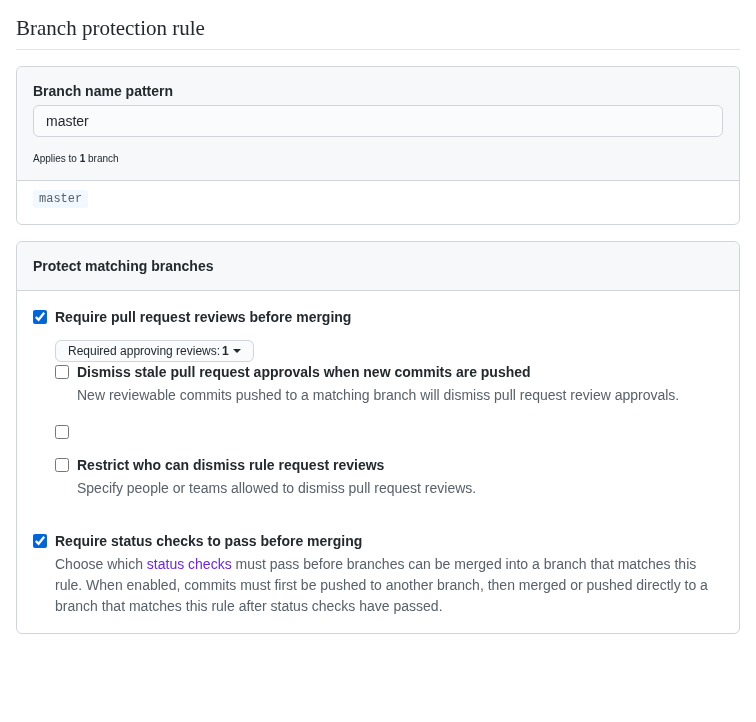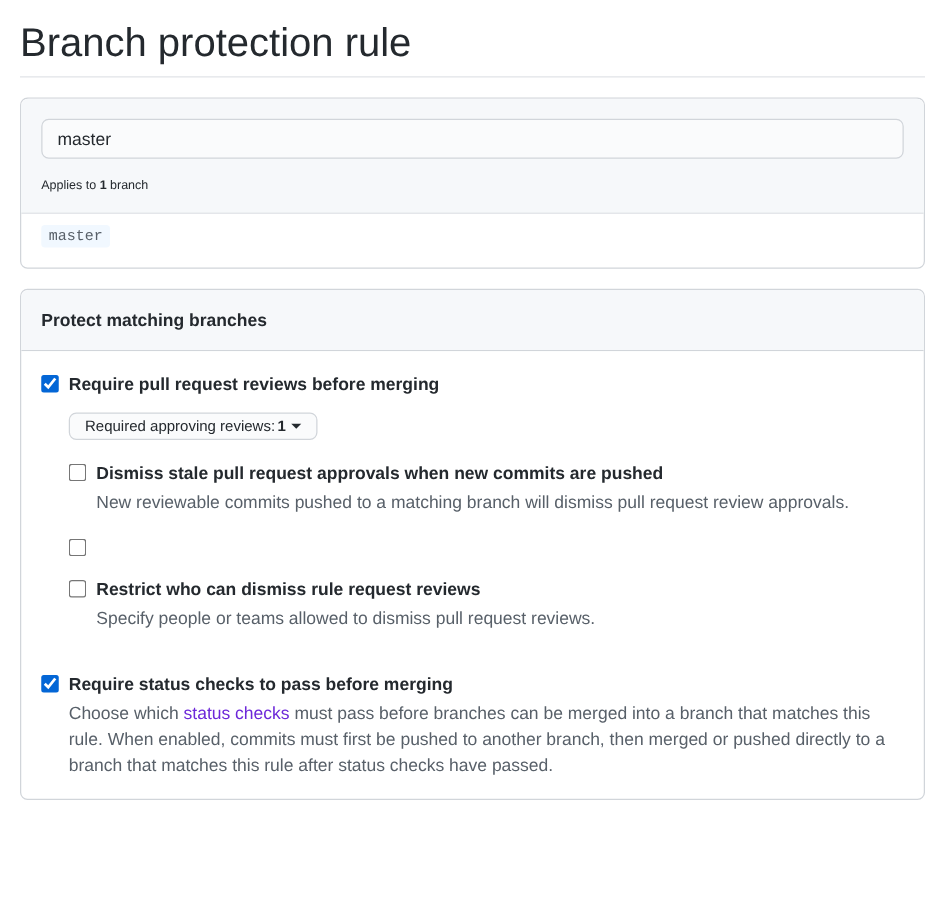--- a/index.html
+++ b/index.html
@@ -9,24 +9,25 @@
     }
     body {
       font-family: -apple-system, BlinkMacSystemFont, "Segoe UI", Helvetica, Arial, sans-serif;
       font-size: 14px;
       color: #24292e;
       background: #ffffff;
       padding: 16px;
       width: 756px;
     }
     h1.page-title {
-      font-size: 32px;
+      font-size: 21px;
       font-weight: 400;
       margin-bottom: 8px;
       color: #24292e;
+      font-family: Liberation Serif, serif;
     }
     hr.divider {
       border: none;
       border-bottom: 1px solid #e1e4e8;
       margin-bottom: 16px;
     }
     .box {
       border: 1px solid #d1d5da;
       border-radius: 6px;
       margin-bottom: 16px;
@@ -114,21 +115,21 @@
       display: inline-flex;
       align-items: center;
       padding: 3px 12px;
       font-size: 12px;
       font-weight: 400;
       color: #24292e;
       background-color: #fafbfc;
       border: 1px solid #d1d5da;
       border-radius: 6px;
       cursor: pointer;
-      margin-bottom: 16px;
+      margin-bottom: 0;
       justify-content: flex-end;
     }
     .dropdown-btn .label {
       margin-right: 2px;
     }
     .dropdown-btn .value {
       font-weight: 600;
       margin-right: 4px;
     }
     .caret-down {
@@ -152,20 +153,21 @@
     }
   </style>
 </head>
 <body>
 
 <h1 class="page-title">Branch protection rule</h1>
 <hr class="divider">
 
 <div class="box">
   <div class="box-body box-group" style="border-bottom:1px solid #d1d5da; border-radius:6px 6px 0 0;">
+    <label class="field-label">Branch name pattern</label>
     <input type="text" class="text-input" value="master" style="">
     <div class="applies-text">
       <span>Applies to </span><span class="count">1</span><span> branch</span>
     </div>
   </div>
   <div class="branch-tag-row">
     <span class="branch-tag">master</span>
   </div>
 </div>
 

